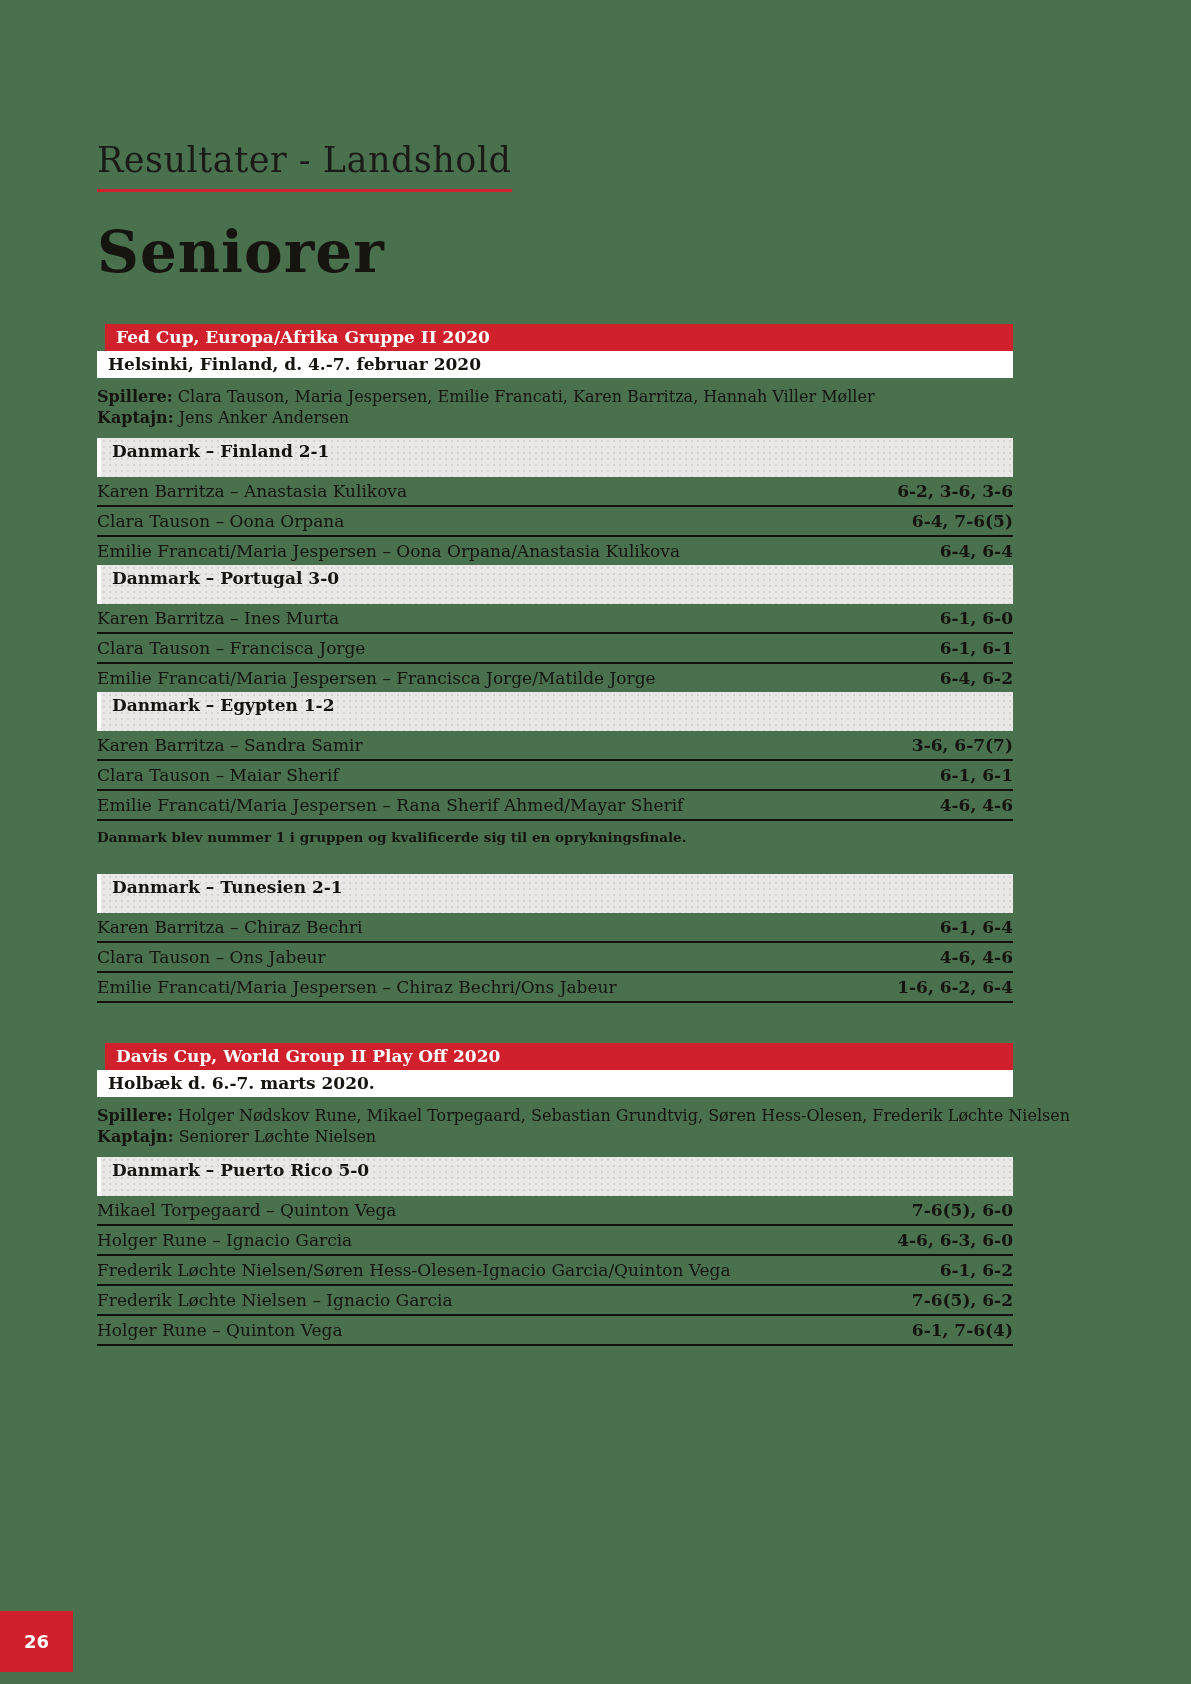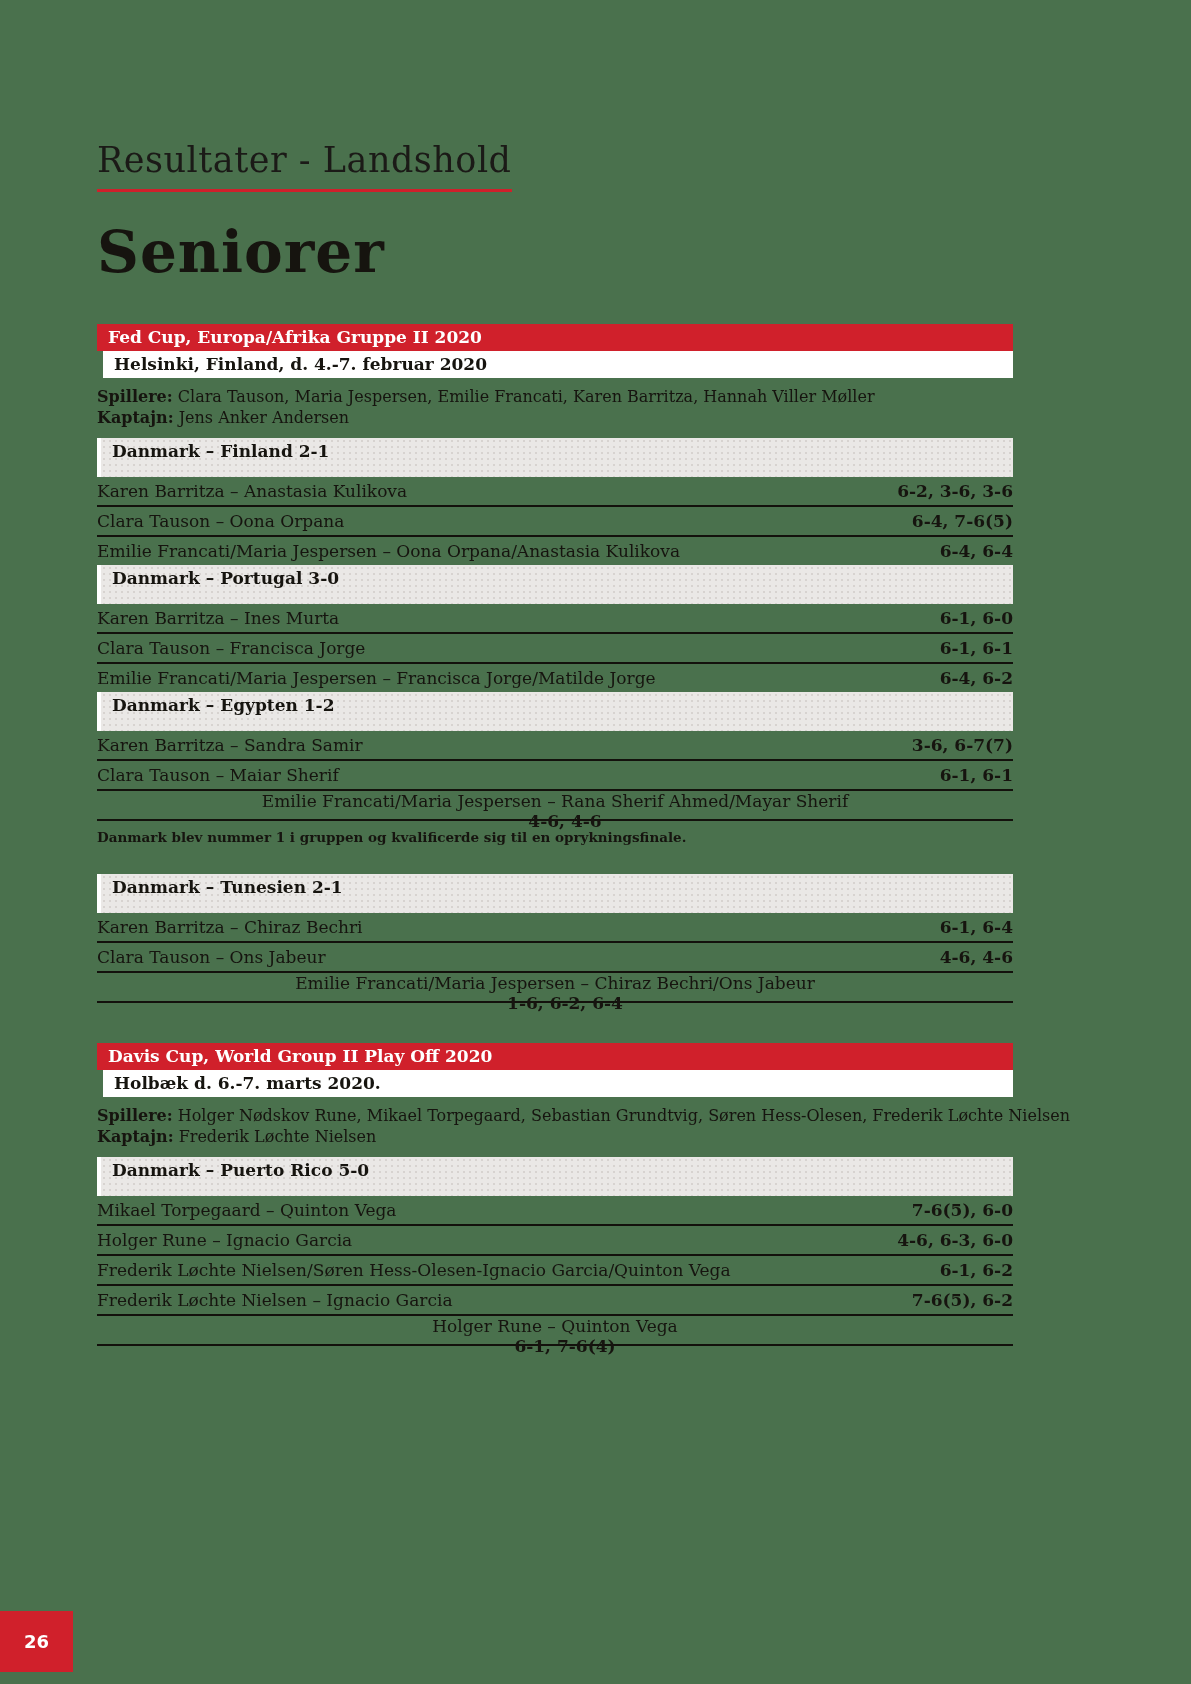--- a/index.html
+++ b/index.html
@@ -13,41 +13,41 @@
   .content{position:absolute;left:97px;top:0;width:916px;}
   .eyebrow{
     display:inline-block;margin-top:140px;font-size:35px;font-weight:normal;
     letter-spacing:.5px;padding-bottom:9px;border-bottom:3px solid #d0202b;
     color:#1b1a17;
   }
   .big-title{
     margin-top:26px;font-size:58px;font-weight:bold;letter-spacing:1px;color:#16140f;
   }
   .bar{height:27px;line-height:27px;font-size:17px;font-weight:bold;padding:0 11px;white-space:nowrap;overflow:hidden;}
-  .bar-red{background:#d0202b;color:#ffffff;}
-  .bar-white{background:#ffffff;color:#16140f;margin-left:6px;}
+  .bar-red{background:#d0202b;color:#ffffff;margin-left:8px;}
+  .bar-white{background:#ffffff;color:#16140f;}
   .section-fed .bar-red{margin-top:38px;}
   .section-davis{margin-top:40px;}
   .meta{padding:8px 0 10px;font-size:16px;line-height:21px;color:#16140f;white-space:nowrap;}
   .meta .lbl{font-weight:bold;}
   .tie-header{
     height:39px;line-height:27px;font-size:17px;font-weight:bold;padding:0 11px;
     color:#16140f;border-left:4px solid #ffffff;
     background-color:#eae8e6;
     background-image:radial-gradient(#d7d3d0 1px, rgba(0,0,0,0) 1.35px);
     background-size:6px 6px;
     white-space:nowrap;overflow:hidden;
   }
   .tie.standalone{margin-top:29px;}
   .match{
     height:28px;display:flex;justify-content:space-between;align-items:center;
     font-size:17px;white-space:nowrap;
   }
   .match + .match{border-top:2px solid #13110c;}
-  .tie.closed .match:last-child{border-bottom:2px solid #13110c;flex-direction:column;}
+  .tie.closed .match:last-child{border-bottom:2px solid #13110c;}
   .match .score{font-weight:bold;padding-left:20px;text-align:right;}
   .note{font-weight:bold;font-size:13.5px;padding-top:8px;color:#16140f;}
   .page-num{
     position:absolute;left:0;bottom:12px;width:73px;height:61px;background:#d0202b;
     display:flex;align-items:center;justify-content:center;
     font-family:"DejaVu Sans","Liberation Sans",sans-serif;
     font-size:18px;font-weight:bold;color:#ffffff;
   }
 </style>
 </head>
@@ -133,21 +133,21 @@
       <span>Emilie Francati/Maria Jespersen – Chiraz Bechri/Ons Jabeur</span>
       <span class="score">1-6, 6-2, 6-4</span>
     </div>
   </div>
 
   <div class="section section-davis">
     <div class="bar bar-red">Davis Cup, World Group II Play Off 2020</div>
     <div class="bar bar-white">Holbæk d. 6.-7. marts 2020.</div>
     <div class="meta">
       <div><span class="lbl">Spillere:</span> <span>Holger Nødskov Rune, Mikael Torpegaard, Sebastian Grundtvig, Søren Hess-Olesen, Frederik Løchte Nielsen</span></div>
-      <div><span class="lbl">Kaptajn:</span> <span>Frederik Løchte Nielsen</span></div>
+      <div><span class="lbl">Kaptajn:</span> <span>Seniorer Løchte Nielsen</span></div>
     </div>
 
     <div class="tie closed">
       <div class="tie-header">Danmark – Puerto Rico 5-0</div>
       <div class="match">
         <span>Mikael Torpegaard – Quinton Vega</span>
         <span class="score">7-6(5), 6-0</span>
       </div>
       <div class="match">
         <span>Holger Rune – Ignacio Garcia</span>

